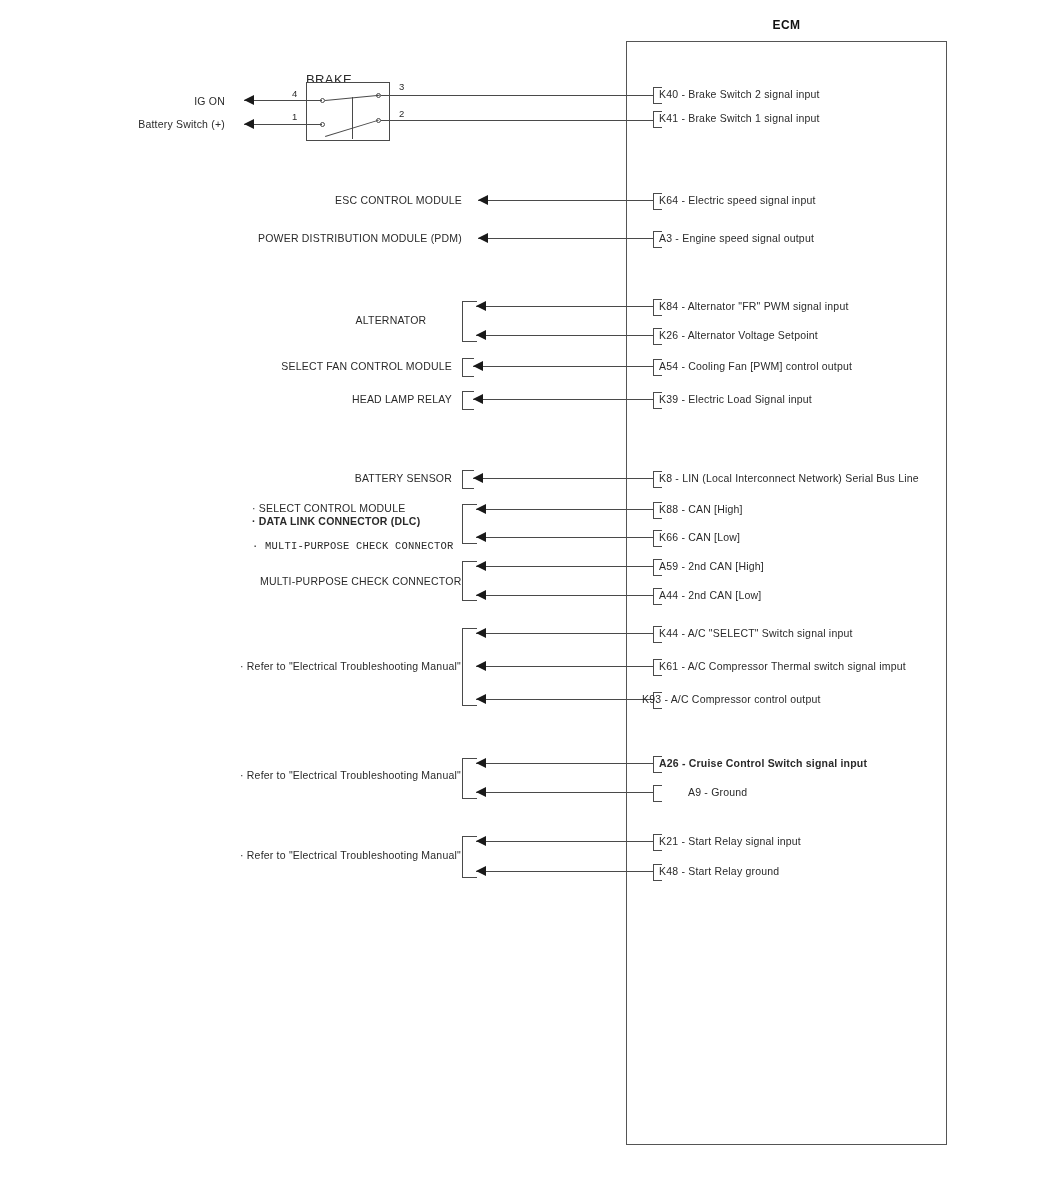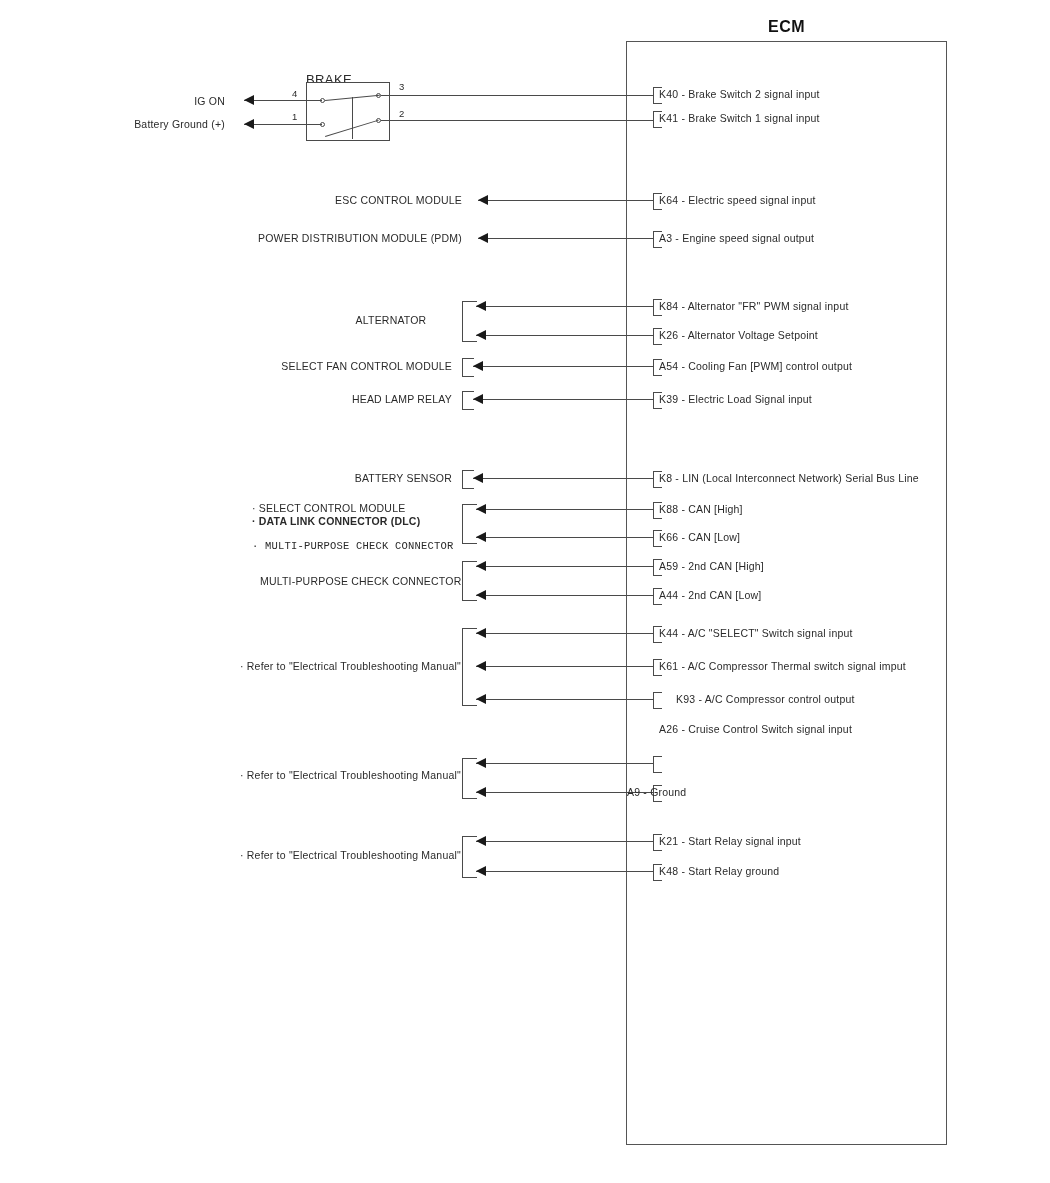--- a/index.html
+++ b/index.html
@@ -70,21 +70,21 @@
     border: 1.5px solid #555;
     background: #fff;
     box-sizing: border-box;
   }
   #ecm-title {
     position: absolute;
     left: 626px;
     top: 18px;
     width: 321px;
     text-align: center;
-    font-size: 16px;
+    font-size: 12px;
     font-weight: bold;
     letter-spacing: .5px;
     color: #111;
   }
   
   #brake-box {
     position: absolute;
     left: 306px;
     top: 82px;
     width: 84px;
@@ -145,21 +145,21 @@
 
   <div class="pinnum" style="left:292px; top:88px;">4</div>
   <div class="pinnum" style="left:292px; top:111px;">1</div>
   <div class="pinnum" style="left:399px; top:81px;">3</div>
   <div class="pinnum" style="left:399px; top:108px;">2</div>
 
   <div class="lbl r" style="left:150px; top:95px; width:75px;">IG ON</div>
   <div class="wire" style="left:244px; top:100px; width:78px;"></div>
   <div class="arrow" style="left:244px; top:95px;"></div>
 
-  <div class="lbl r" style="left:120px; top:118px; width:105px;">Battery Ground (+)</div>
+  <div class="lbl r" style="left:120px; top:118px; width:105px;">Battery Switch (+)</div>
   <div class="wire" style="left:244px; top:124px; width:78px;"></div>
   <div class="arrow" style="left:244px; top:119px;"></div>
 
   <div class="wire" style="left:381px; top:95px; width:272px;"></div>
   <div class="wire" style="left:381px; top:120px; width:272px;"></div>
 
   <div class="lbl r" style="left:280px; top:194px; width:182px;">ESC CONTROL MODULE</div>
   <div class="wire" style="left:478px; top:200px; width:175px;"></div>
   <div class="arrow" style="left:478px; top:195px;"></div>
 
@@ -253,24 +253,24 @@
       <div class="lbl" style="left: 659px; top: 531px;">K66 - CAN [Low]</div>
       <div class="pin" style="left: 653px; top: 559px;"></div>
       <div class="lbl" style="left: 659px; top: 560px;">A59 - 2nd CAN [High]</div>
       <div class="pin" style="left: 653px; top: 588px;"></div>
       <div class="lbl" style="left: 659px; top: 589px;">A44 - 2nd CAN [Low]</div>
       <div class="pin" style="left: 653px; top: 626px;"></div>
       <div class="lbl" style="left: 659px; top: 627px;">K44 - A/C "SELECT" Switch signal input</div>
       <div class="pin" style="left: 653px; top: 659px;"></div>
       <div class="lbl" style="left: 659px; top: 660px;">K61 - A/C Compressor Thermal switch signal imput</div>
       <div class="pin" style="left: 653px; top: 692px;"></div>
-      <div class="lbl" style="left: 676px; top: 693px;">K93 - A/C Compressor control output</div>
+      <div class="lbl" style="left: 642px; top: 693px;">K93 - A/C Compressor control output</div>
       <div class="pin" style="left: 653px; top: 756px;"></div>
-      <div class="lbl" style="left: 659px; top: 723px;">A26 - Cruise Control Switch signal input</div>
+      <div class="lbl" style="left: 659px; top: 757px; font-weight: bold;">A26 - Cruise Control Switch signal input</div>
       <div class="pin" style="left: 653px; top: 785px;"></div>
-      <div class="lbl" style="left: 627px; top: 786px;">A9 - Ground</div>
+      <div class="lbl" style="left: 688px; top: 786px;">A9 - Ground</div>
       <div class="pin" style="left: 653px; top: 834px;"></div>
       <div class="lbl" style="left: 659px; top: 835px;">K21 - Start Relay signal input</div>
       <div class="pin" style="left: 653px; top: 864px;"></div>
       <div class="lbl" style="left: 659px; top: 865px;">K48 - Start Relay ground</div>
     </div>
 
 </div>
 
 </body></html>

